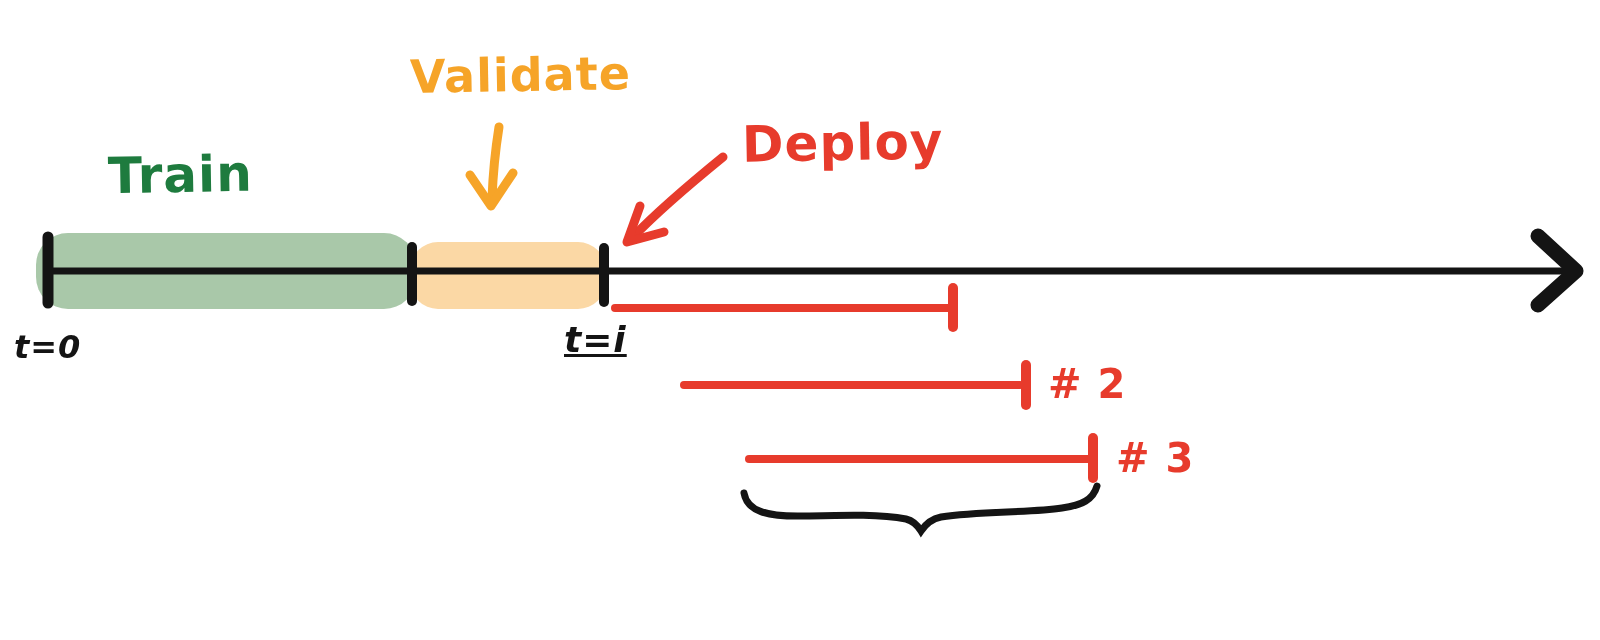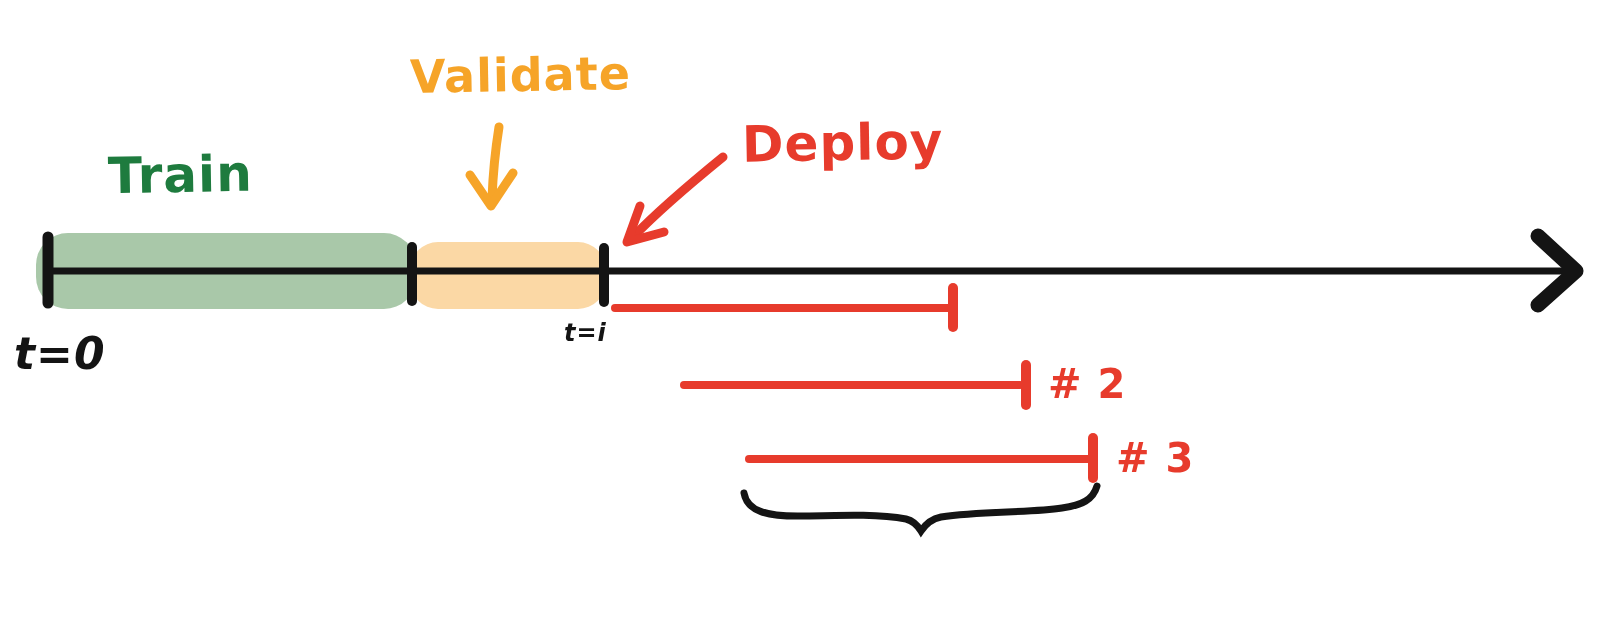--- a/index.html
+++ b/index.html
@@ -15,22 +15,22 @@
   .label {
     position: absolute;
     font-weight: 700;
     white-space: nowrap;
     line-height: 1.1;
     letter-spacing: 1px;
   }
   .train-label    { left: 108px; top: 148px; font-size: 50px; color: var(--train-green); transform: rotate(-1deg); }
   .validate-label { left: 410px; top: 50px;  font-size: 46px; color: var(--validate-orange); transform: rotate(-1deg); }
   .deploy-label   { left: 742px; top: 116px; font-size: 50px; color: var(--deploy-red); transform: rotate(-1deg); }
-  .t0-label       { left: 14px;  top: 330px; font-size: 44px; color: var(--ink-black); font-style: italic; }
-  .ti-label       { left: 564px; top: 320px; font-size: 24px; color: var(--ink-black); font-style: italic; }
+  .t0-label       { left: 14px;  top: 330px; font-size: 32px; color: var(--ink-black); font-style: italic; }
+  .ti-label       { left: 564px; top: 320px; font-size: 36px; color: var(--ink-black); font-style: italic; text-decoration: underline; }
   .w1-label       { left: 975px; top: 284px; font-size: 40px; color: var(--deploy-red); }
   .w2-label       { left: 1048px; top: 362px; font-size: 40px; color: var(--deploy-red); }
   .w3-label       { left: 1116px; top: 436px; font-size: 40px; color: var(--deploy-red); }
   .size-label     { left: 864px; top: 536px; font-size: 38px; color: var(--ink-black); font-style: italic; }
 
   svg .ink-stroke    { stroke: var(--ink-black); fill: none; }
   svg .red-stroke    { stroke: var(--deploy-red); fill: none; }
   svg .orange-stroke { stroke: var(--validate-orange); fill: none; }
   svg .train-fill    { fill: var(--train-band); }
   svg .validate-fill { fill: var(--validate-band); }

